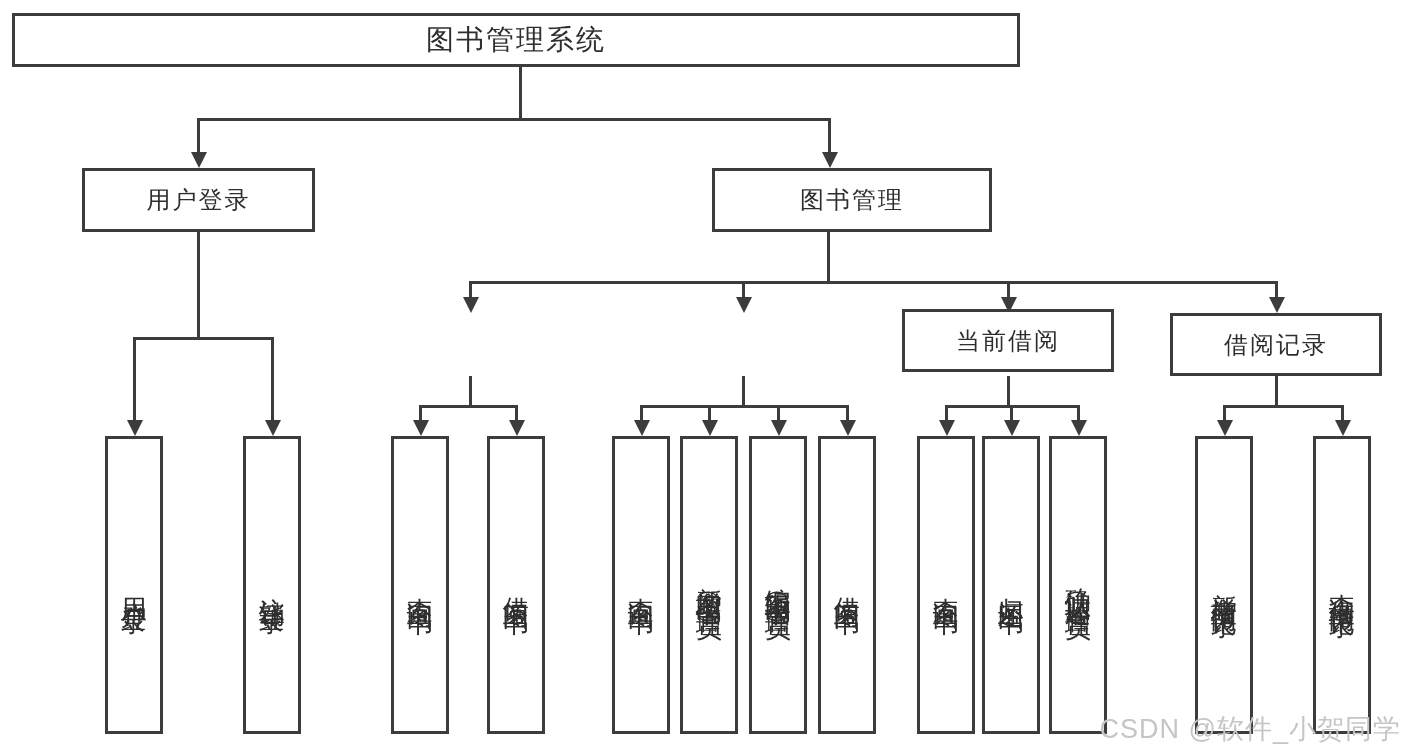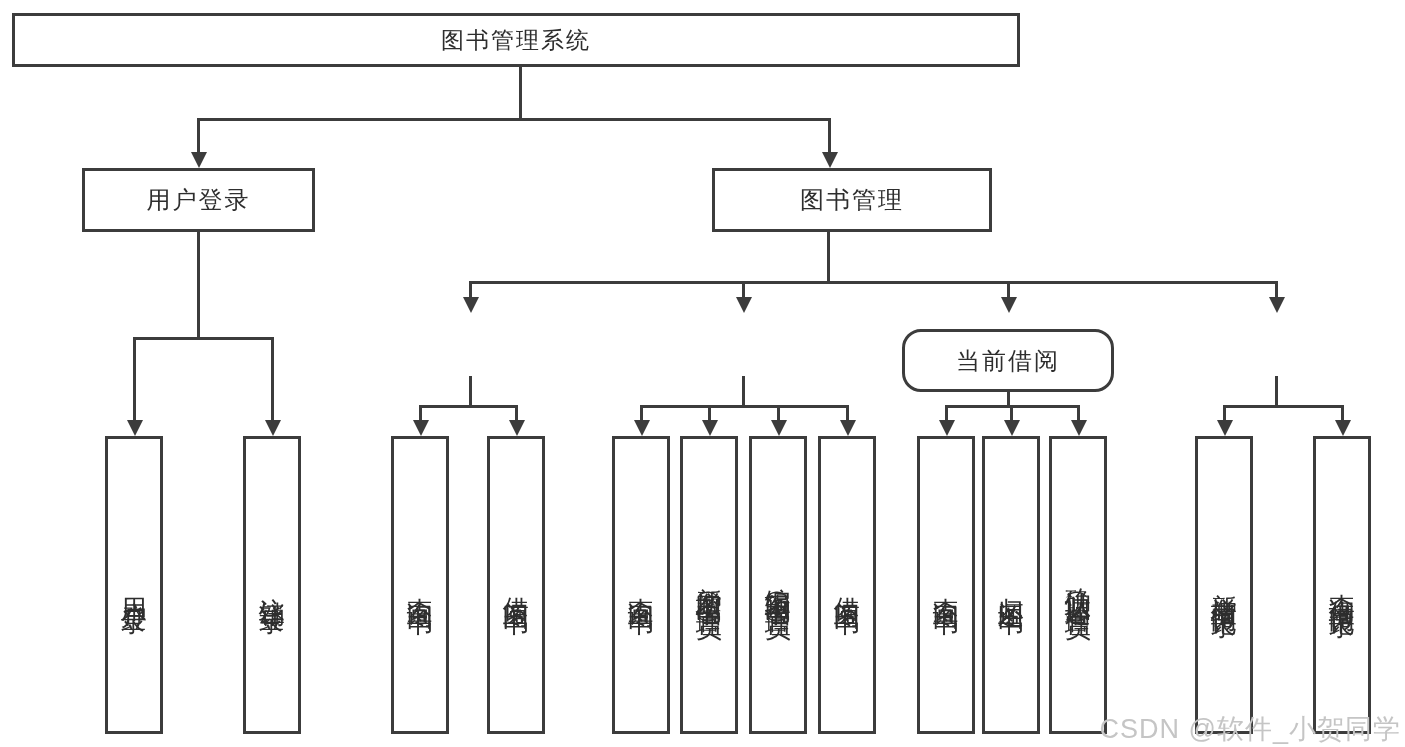--- a/index.html
+++ b/index.html
@@ -16,21 +16,21 @@
     color:var(--text);
     overflow:hidden;
   }
   .box{
     position:absolute;box-sizing:border-box;
     border:3px solid var(--line);background:#fff;
     display:flex;align-items:center;justify-content:center;
     z-index:2;
   }
   .hbox{font-size:24px;letter-spacing:2px;}
-  .root{font-size:23px;}
+  .root{font-size:28px;}
   .vbox{width:58px;top:436px;height:298px;}
   .vtext{
     writing-mode:vertical-rl;text-orientation:mixed;
     font-size:26px;letter-spacing:4px;line-height:1.1;
     white-space:nowrap;
   }
   .hline{position:absolute;height:3px;background:var(--line);z-index:1;}
   .vline{position:absolute;width:3px;background:var(--line);z-index:1;}
   .arrow{position:absolute;width:3px;background:var(--line);z-index:1;}
   .arrow::after{
@@ -70,22 +70,25 @@
   <div class="arrow" style="left:133px;top:340px;height:80px;"></div>
   <div class="arrow" style="left:271px;top:340px;height:80px;"></div>
 
   <div class="vline" style="left:827px;top:232px;height:49px;"></div>
   <div class="hline" style="left:469px;top:281px;width:809px;"></div>
   <div class="arrow" style="left:469px;top:284px;height:13px;"></div>
   <div class="arrow" style="left:742px;top:284px;height:13px;"></div>
   <div class="arrow" style="left:1007px;top:284px;height:13px;"></div>
   <div class="arrow" style="left:1275px;top:284px;height:13px;"></div>
 
-  <div class="box hbox" style="left:902px;top:329px;width:212px;height:63px;border-radius:19px;">
+  <div class="box hbox" style="left:902px;top:309px;width:212px;height:63px;">
     <span>当前借阅</span>
+  </div>
+  <div class="box hbox" style="left:1170px;top:313px;width:212px;height:63px;">
+    <span>借阅记录</span>
   </div>
 
   <div class="vline" style="left:469px;top:376px;height:32px;"></div>
   <div class="vline" style="left:742px;top:376px;height:32px;"></div>
   <div class="vline" style="left:1007px;top:376px;height:32px;"></div>
   <div class="vline" style="left:1275px;top:376px;height:32px;"></div>
 
   <div class="hline" style="left:419px;top:405px;width:99px;"></div>
   <div class="hline" style="left:640px;top:405px;width:209px;"></div>
   <div class="hline" style="left:945px;top:405px;width:135px;"></div>

